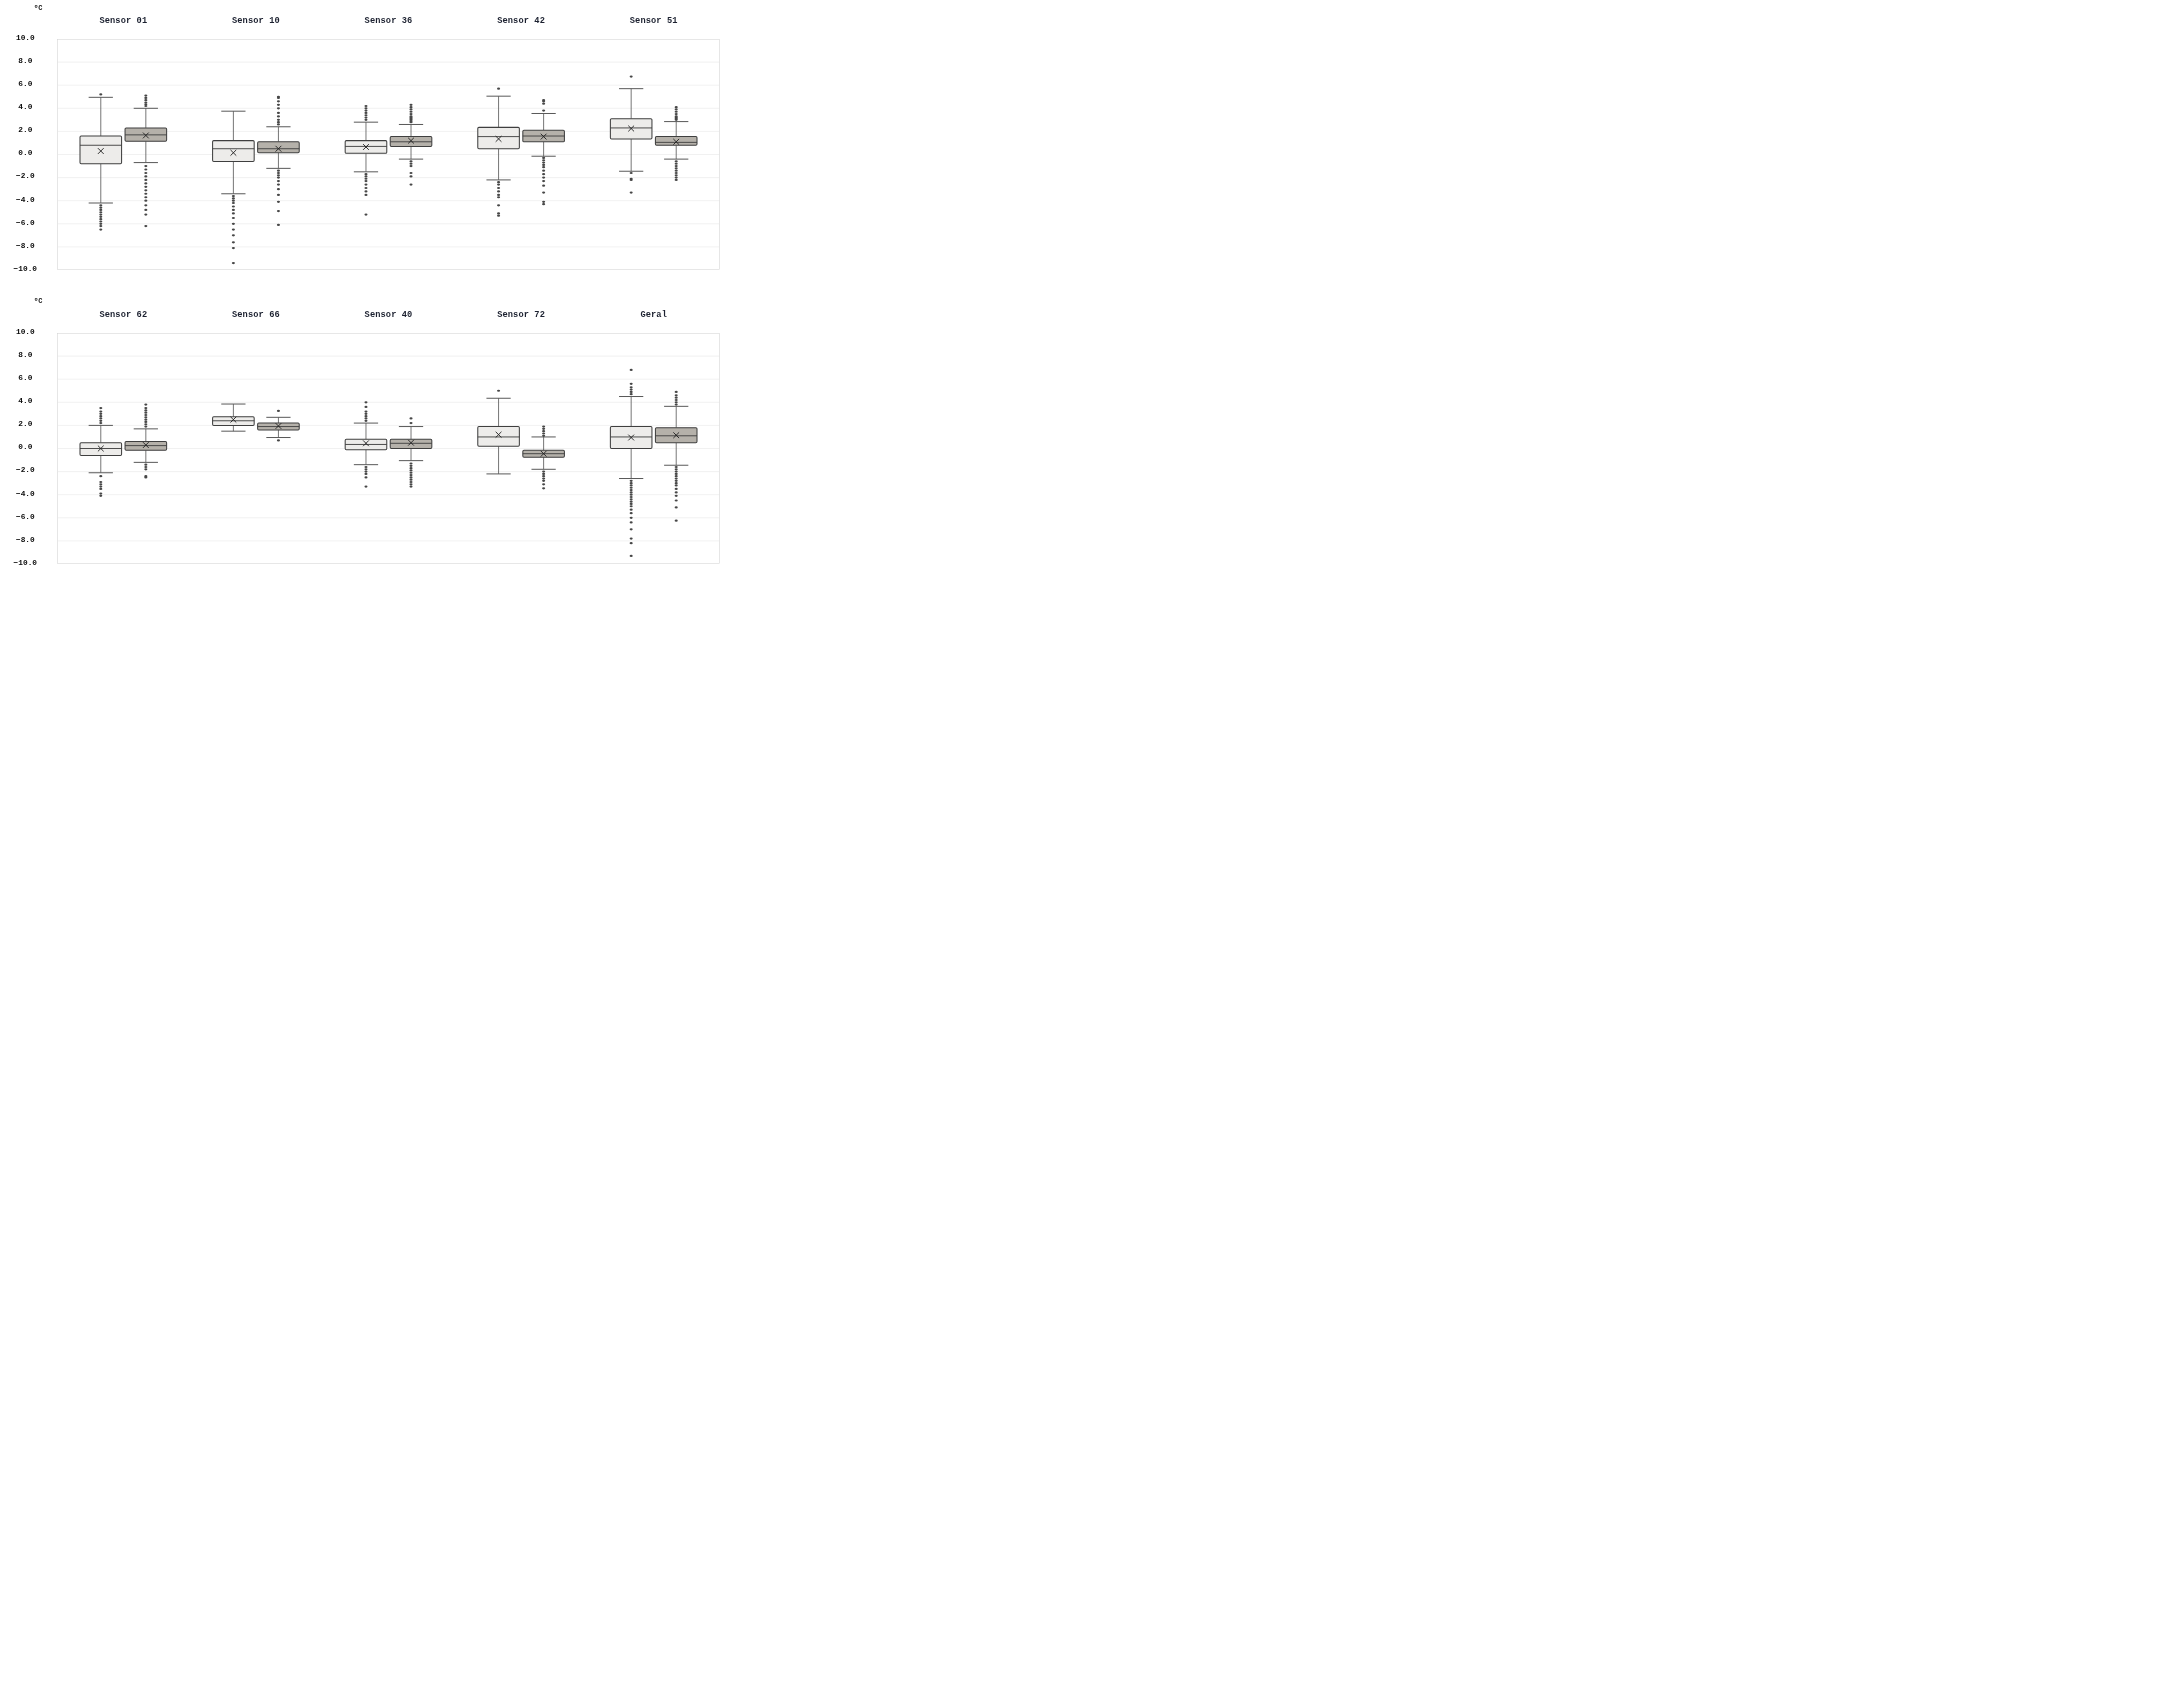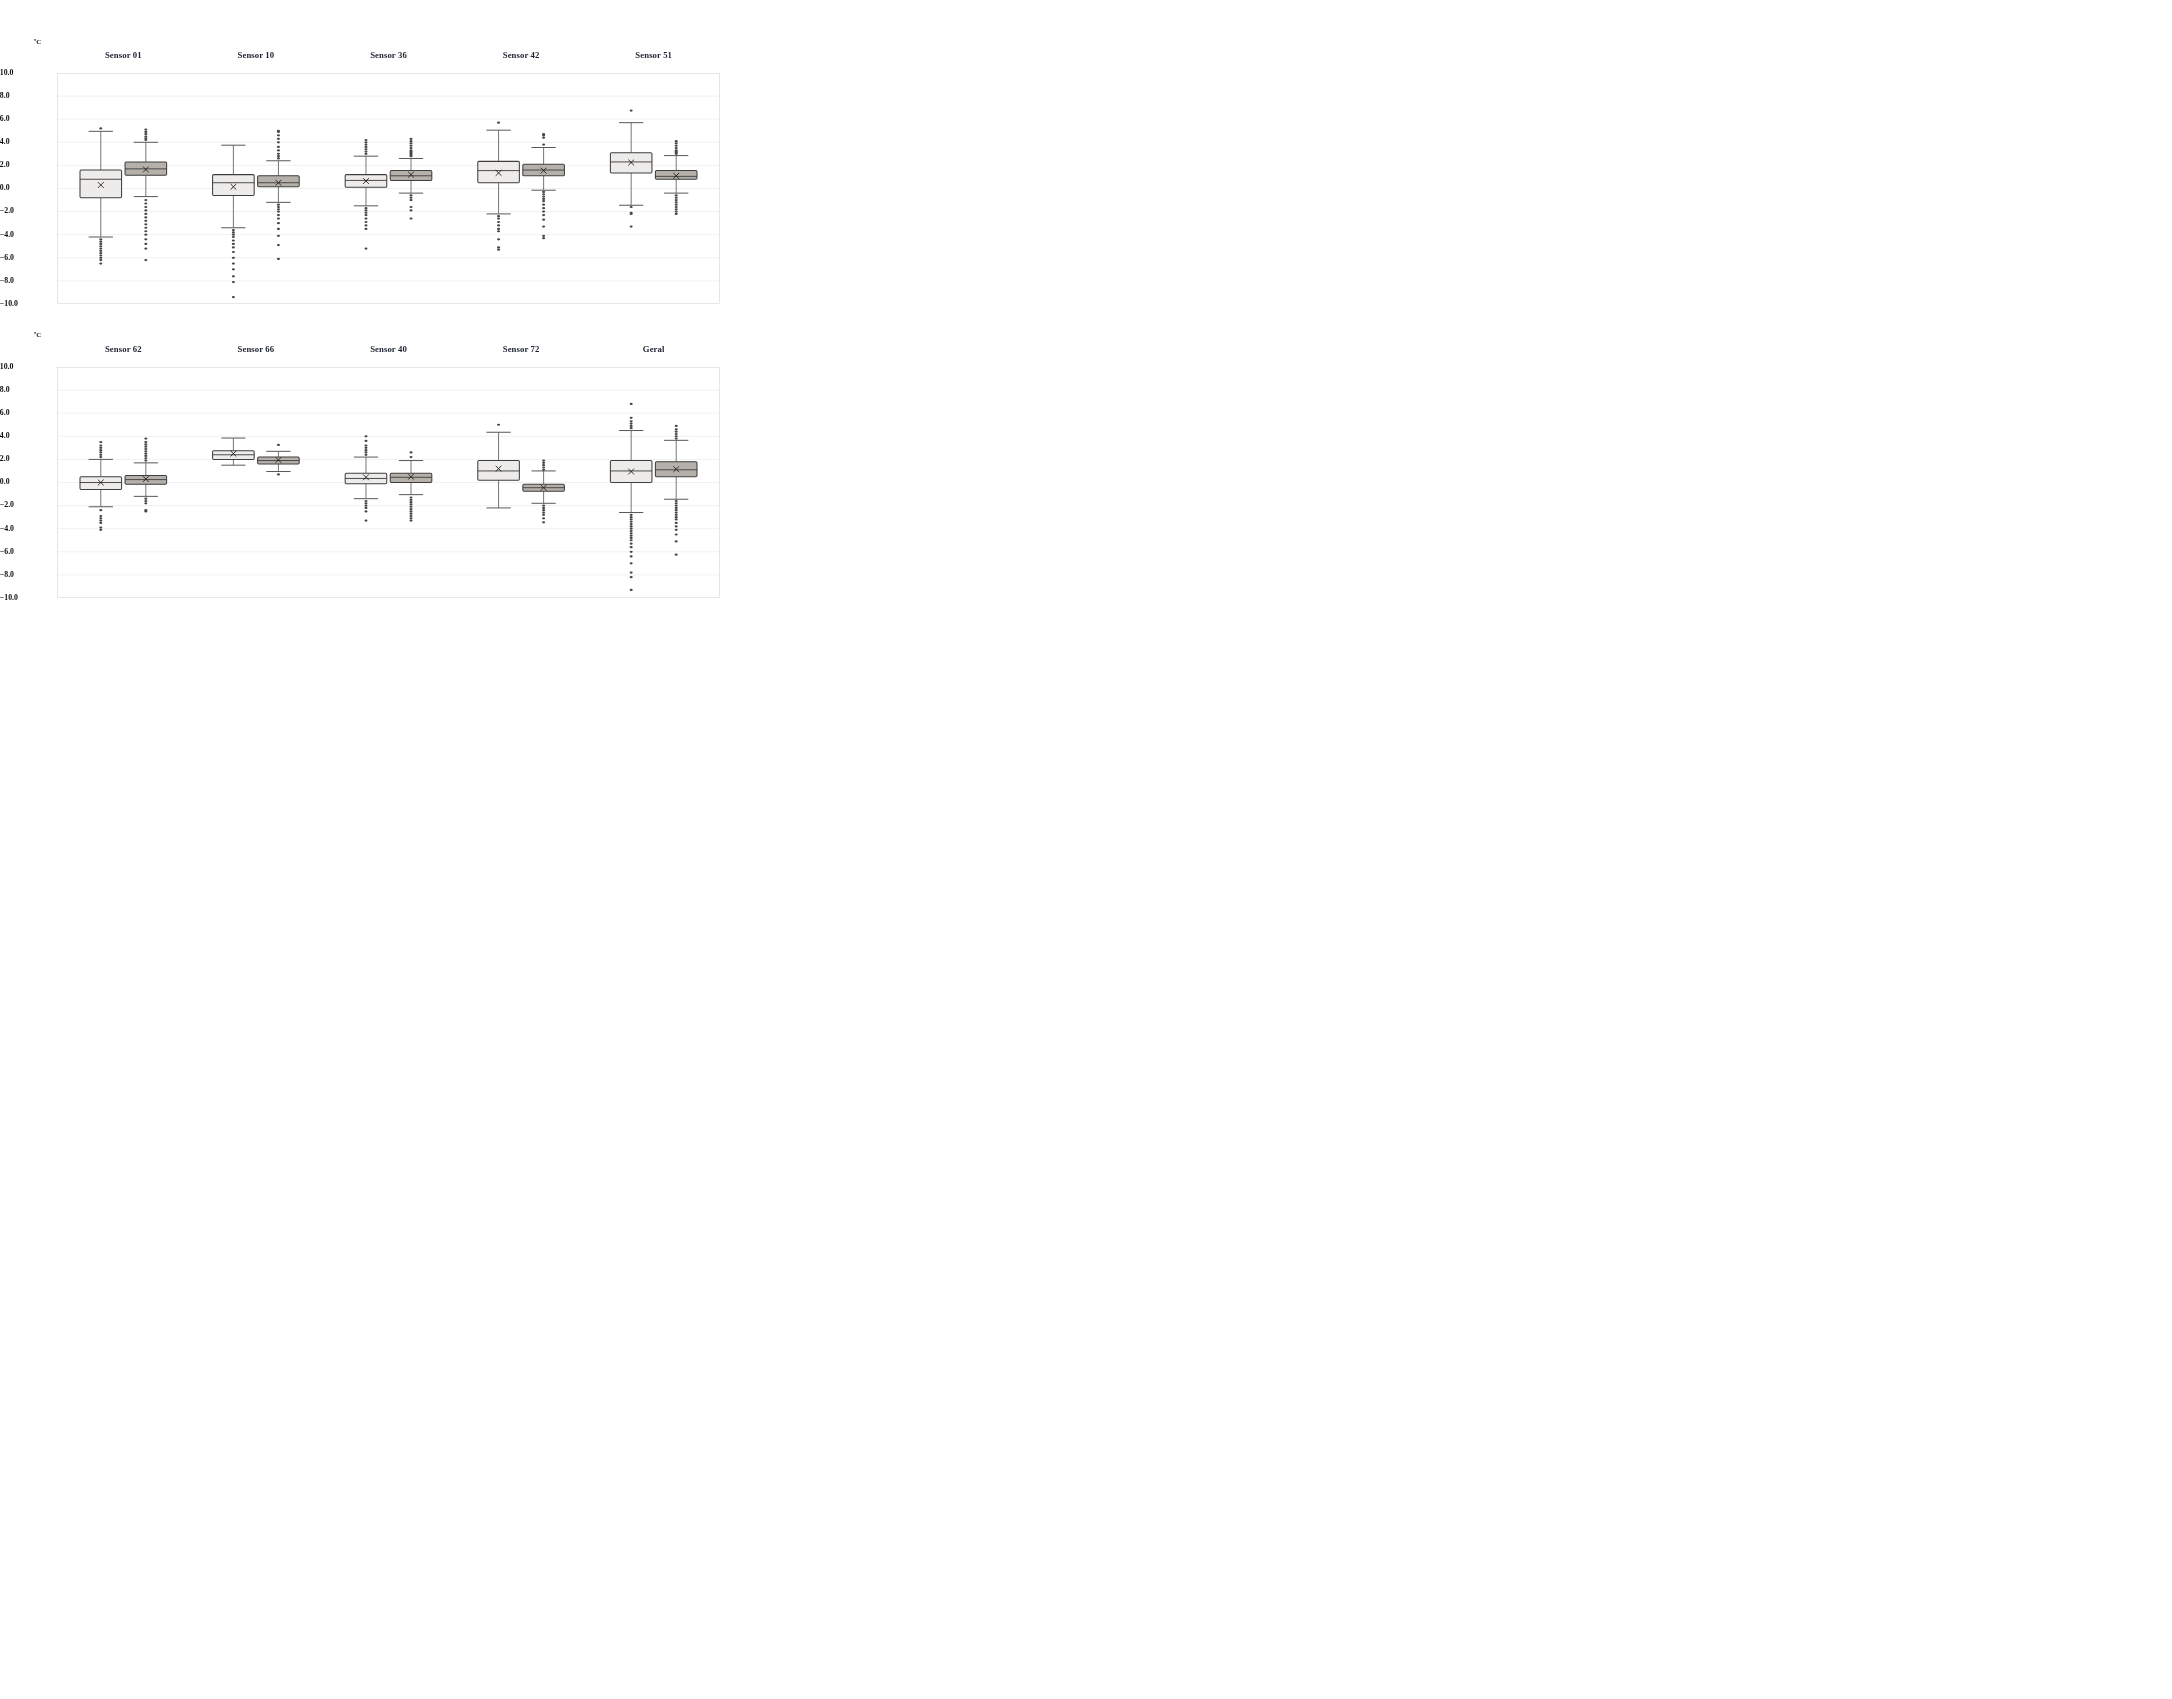--- a/index.html
+++ b/index.html
@@ -1,23 +1,23 @@
 <!DOCTYPE html>
 <html style="font-size:9.2px"><head>
 <meta charset="utf-8">
 <style>
   html,body{margin:0;padding:0;background:#ffffff;}
   .figure{position:relative;width:724px;height:567px;background:#ffffff;
-          font-family:Liberation Serif, serif;overflow:hidden;margin-top:34px;}
+          font-family:Liberation Mono, monospace;overflow:hidden;}
   .unit-label{position:absolute;left:34px;font-weight:bold;font-size:7px;color:#111111;}
   .titles{position:absolute;left:57px;width:663px;display:flex;}
   .titles span{flex:1;text-align:center;font-weight:bold;font-size:8.7px;color:#1c2130;
                letter-spacing:0.1px;}
   .ticks{position:absolute;left:0;width:52px;}
-  .ticks span{position:absolute;right:1.2px;width:51px;text-align:left;
+  .ticks span{position:absolute;right:1.2px;width:51px;text-align:center;
               font-weight:bold;font-size:7.8px;color:#0c0c0c;}
   svg.plot{position:absolute;left:57px;width:663px;height:231px;display:block;}
 </style>
 </head>
 <body>
 
 <div class="figure">
 
   <div class="unit-label" style="top:3.5px;">ºC</div>
   <div class="titles" style="top:16px;" id="titles-0">

